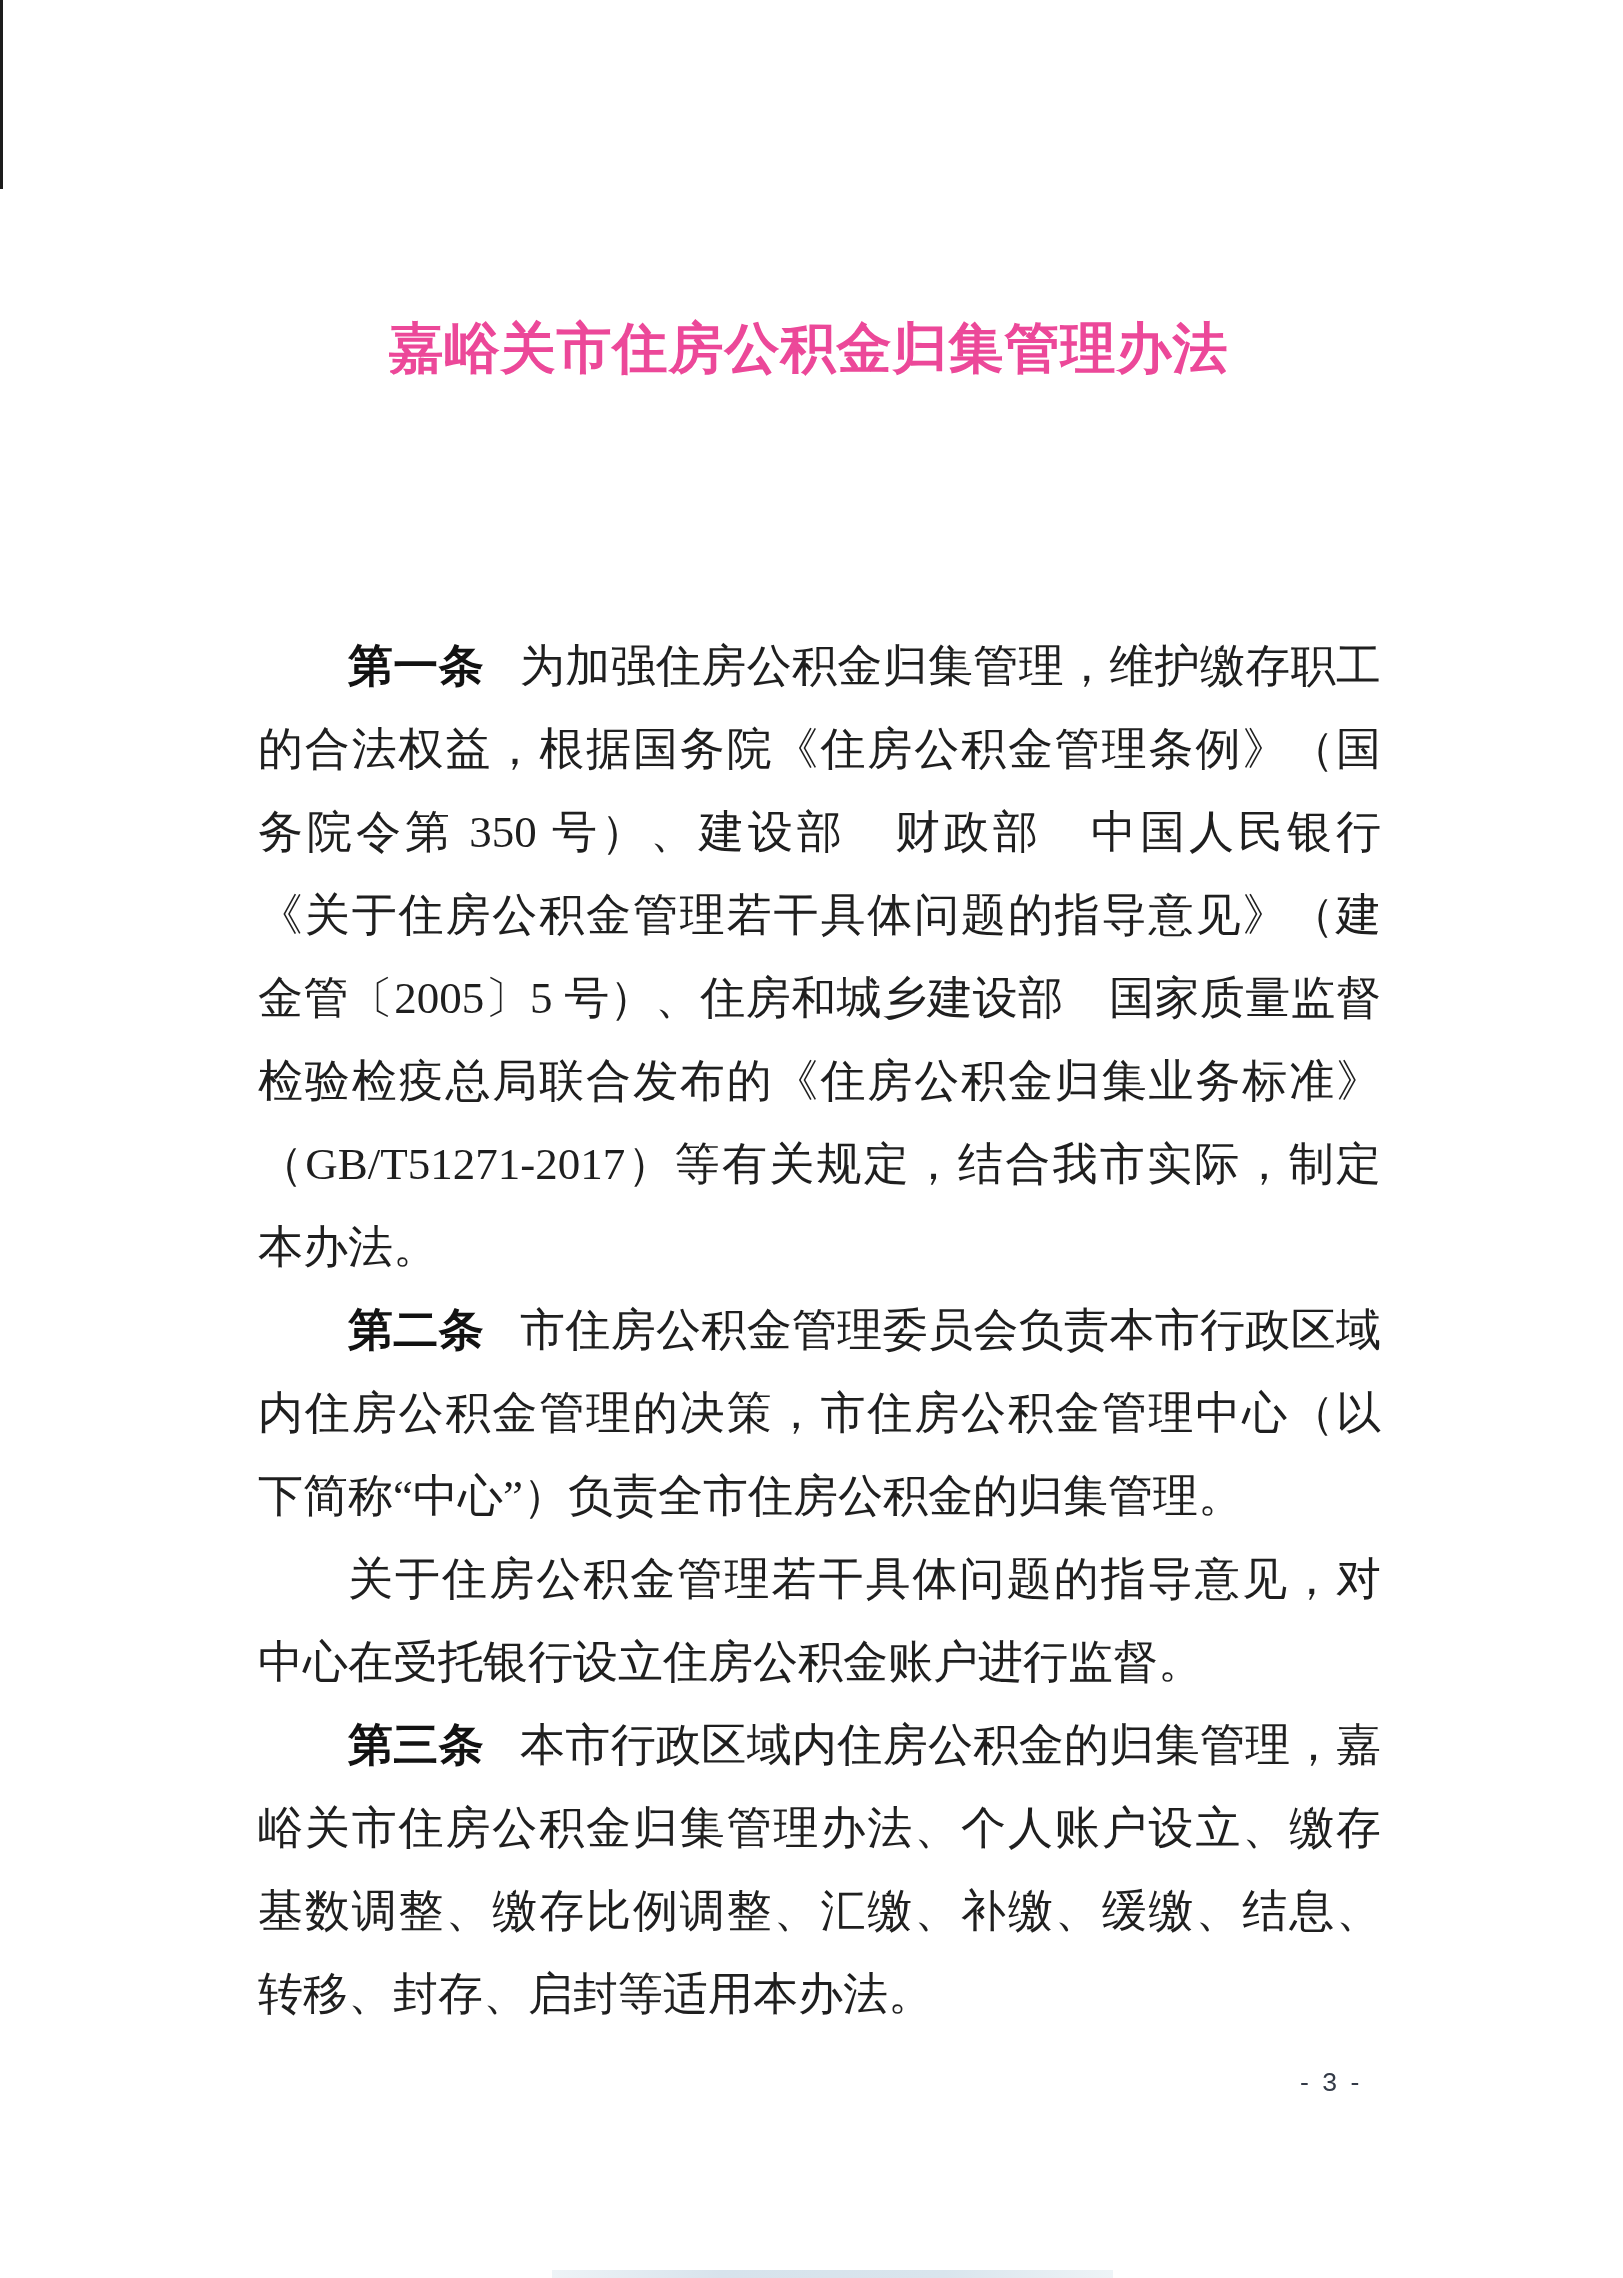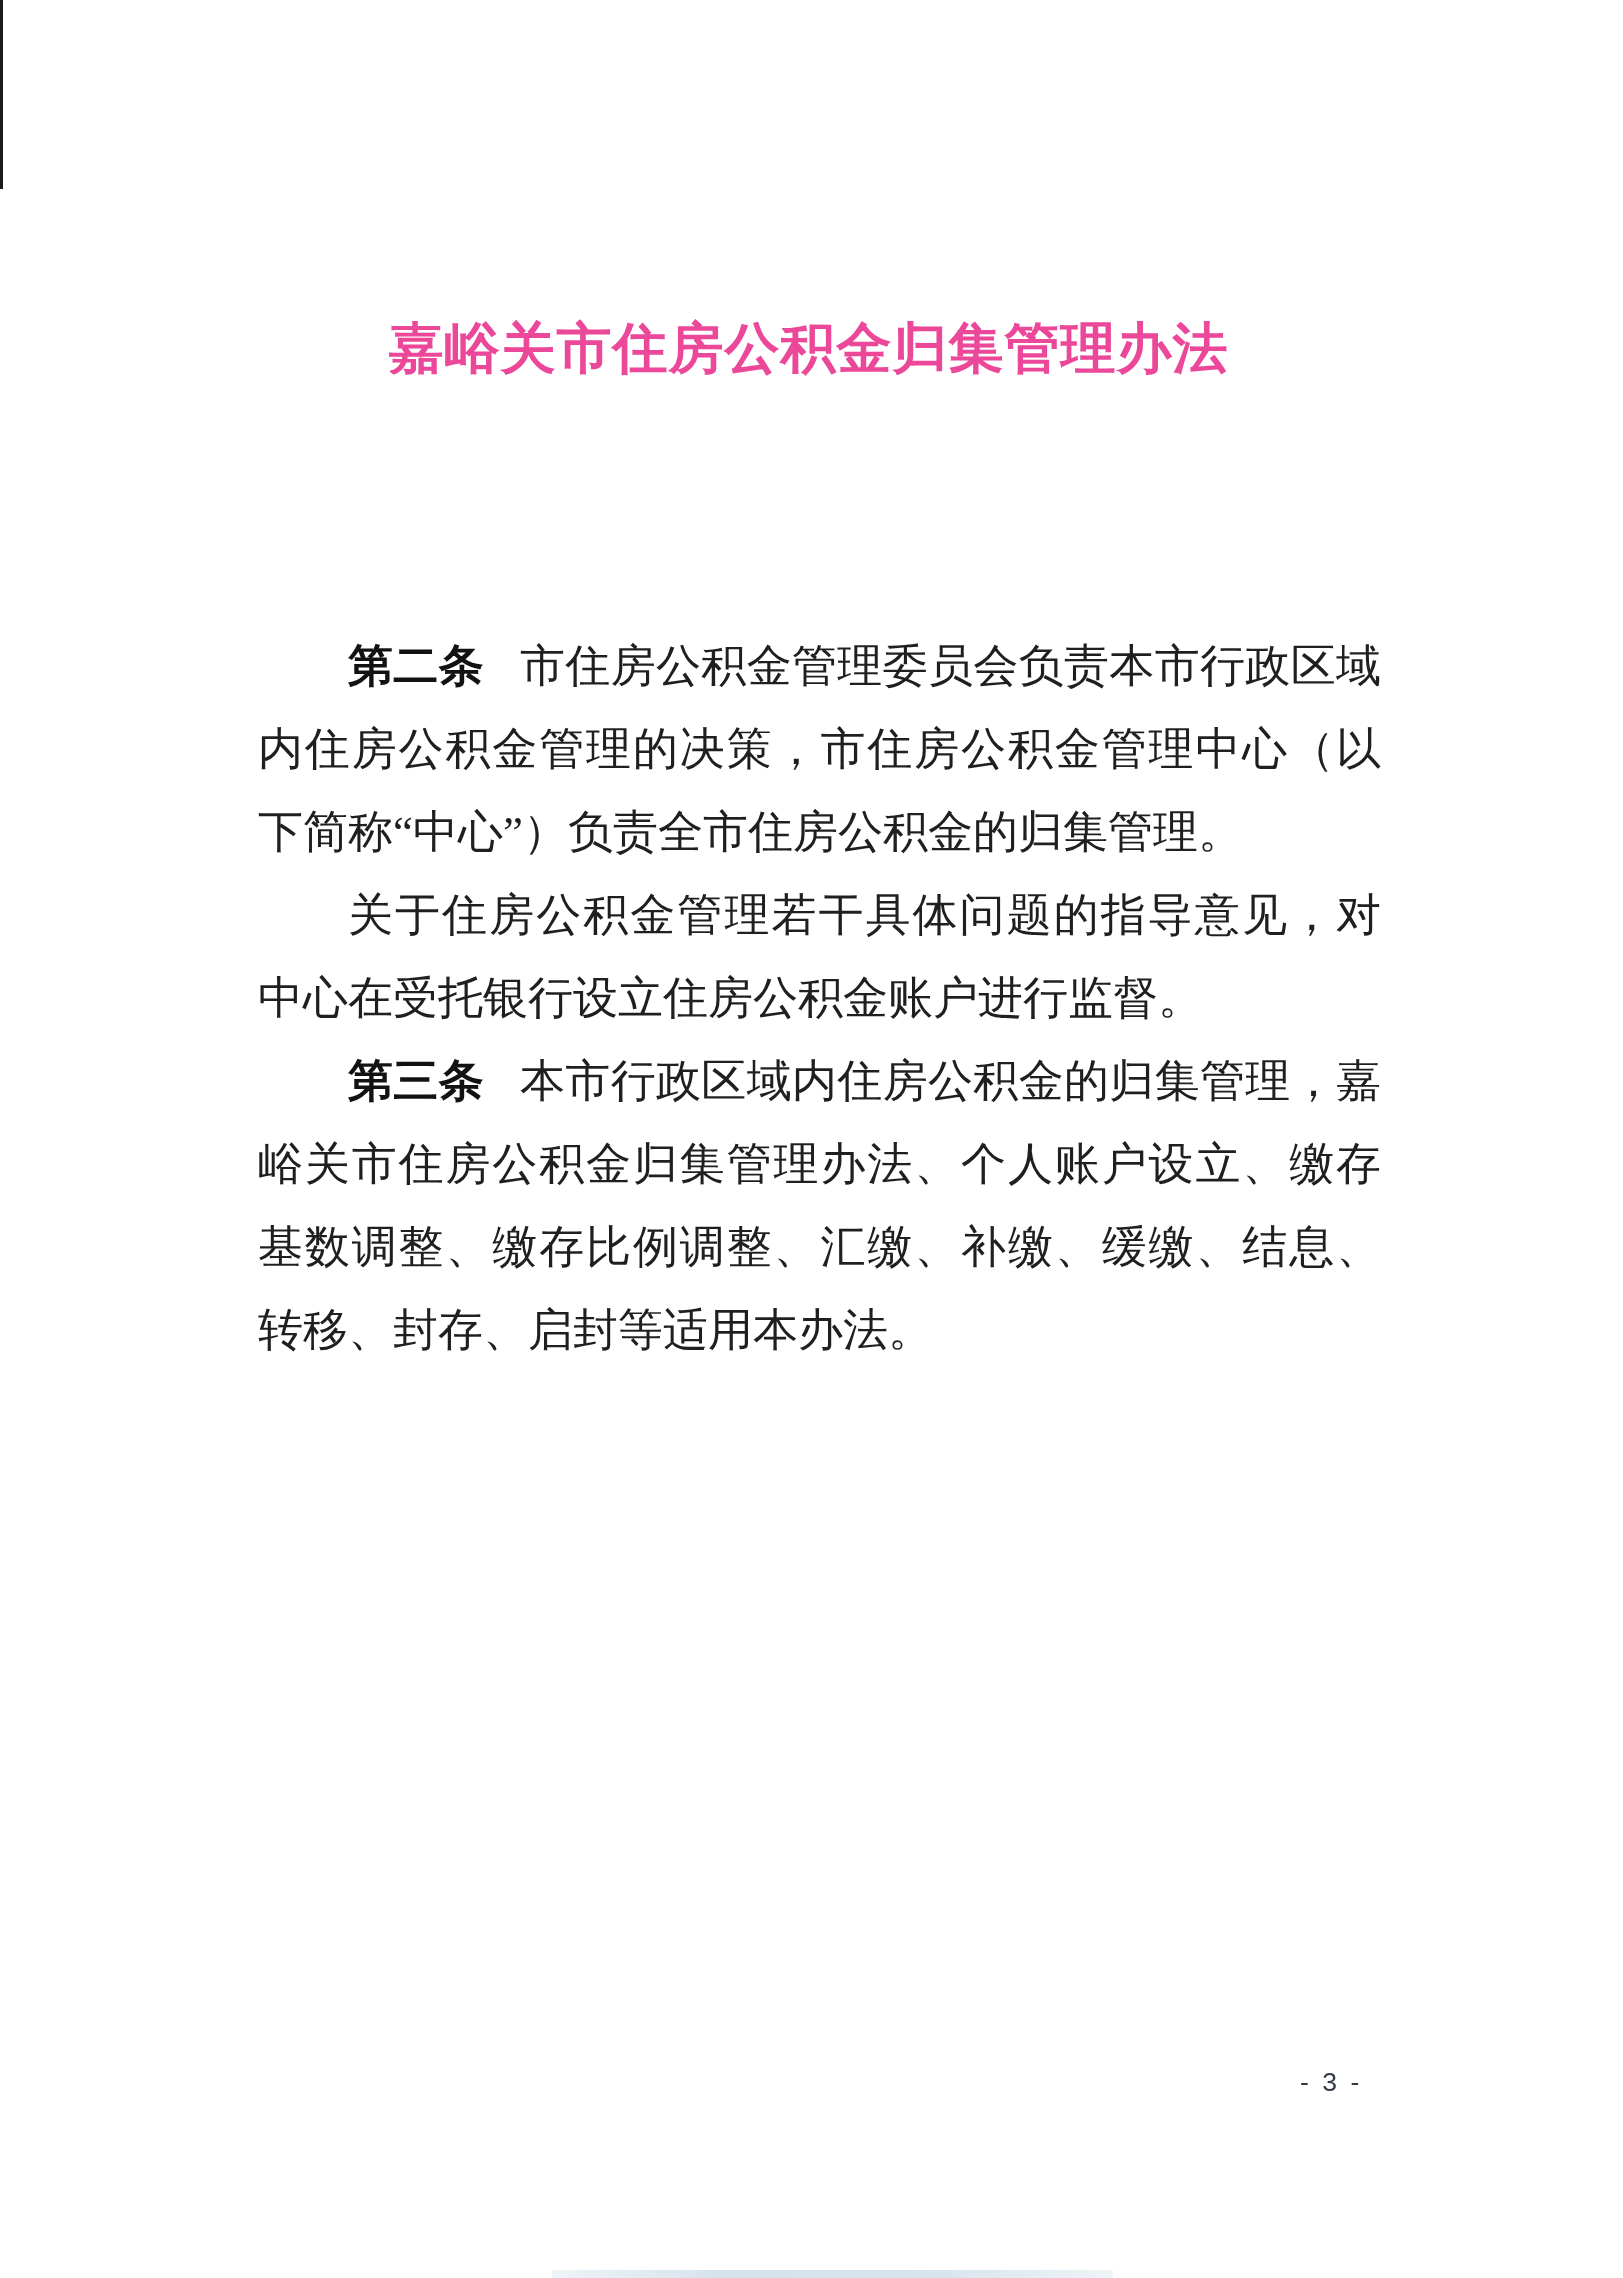--- a/index.html
+++ b/index.html
@@ -90,20 +90,21 @@
 <body>
 
 <div class="page">
 
   <div class="artifact-left"></div>
 
   <h1 class="doc-title">嘉峪关市住房公积金归集管理办法</h1>
 
 
   <div class="body-block">
+    <p class="para"><span class="lead">第一条</span><span class="ptext">为加强住房公积金归集管理，维护缴存职工的合法权益，根据国务院《住房公积金管理条例》（国务院令第 350 号）、建设部　财政部　中国人民银行《关于住房公积金管理若干具体问题的指导意见》（建金管〔2005〕5 号）、住房和城乡建设部　国家质量监督检验检疫总局联合发布的《住房公积金归集业务标准》（GB/T51271-2017）等有关规定，结合我市实际，制定本办法。</span></p>
 
     <p class="para"><span class="lead">第二条</span><span class="ptext">市住房公积金管理委员会负责本市行政区域内住房公积金管理的决策，市住房公积金管理中心（以下简称“中心”）负责全市住房公积金的归集管理。</span></p>
 
 
     <p class="para"><span class="lead"></span><span class="ptext">关于住房公积金管理若干具体问题的指导意见，对中心在受托银行设立住房公积金账户进行监督。</span></p>
 
     <p class="para"><span class="lead">第三条</span><span class="ptext">本市行政区域内住房公积金的归集管理，嘉峪关市住房公积金归集管理办法、个人账户设立、缴存基数调整、缴存比例调整、汇缴、补缴、缓缴、结息、转移、封存、启封等适用本办法。</span></p>
   </div>
 
   <div class="page-number">- 3 -</div>

